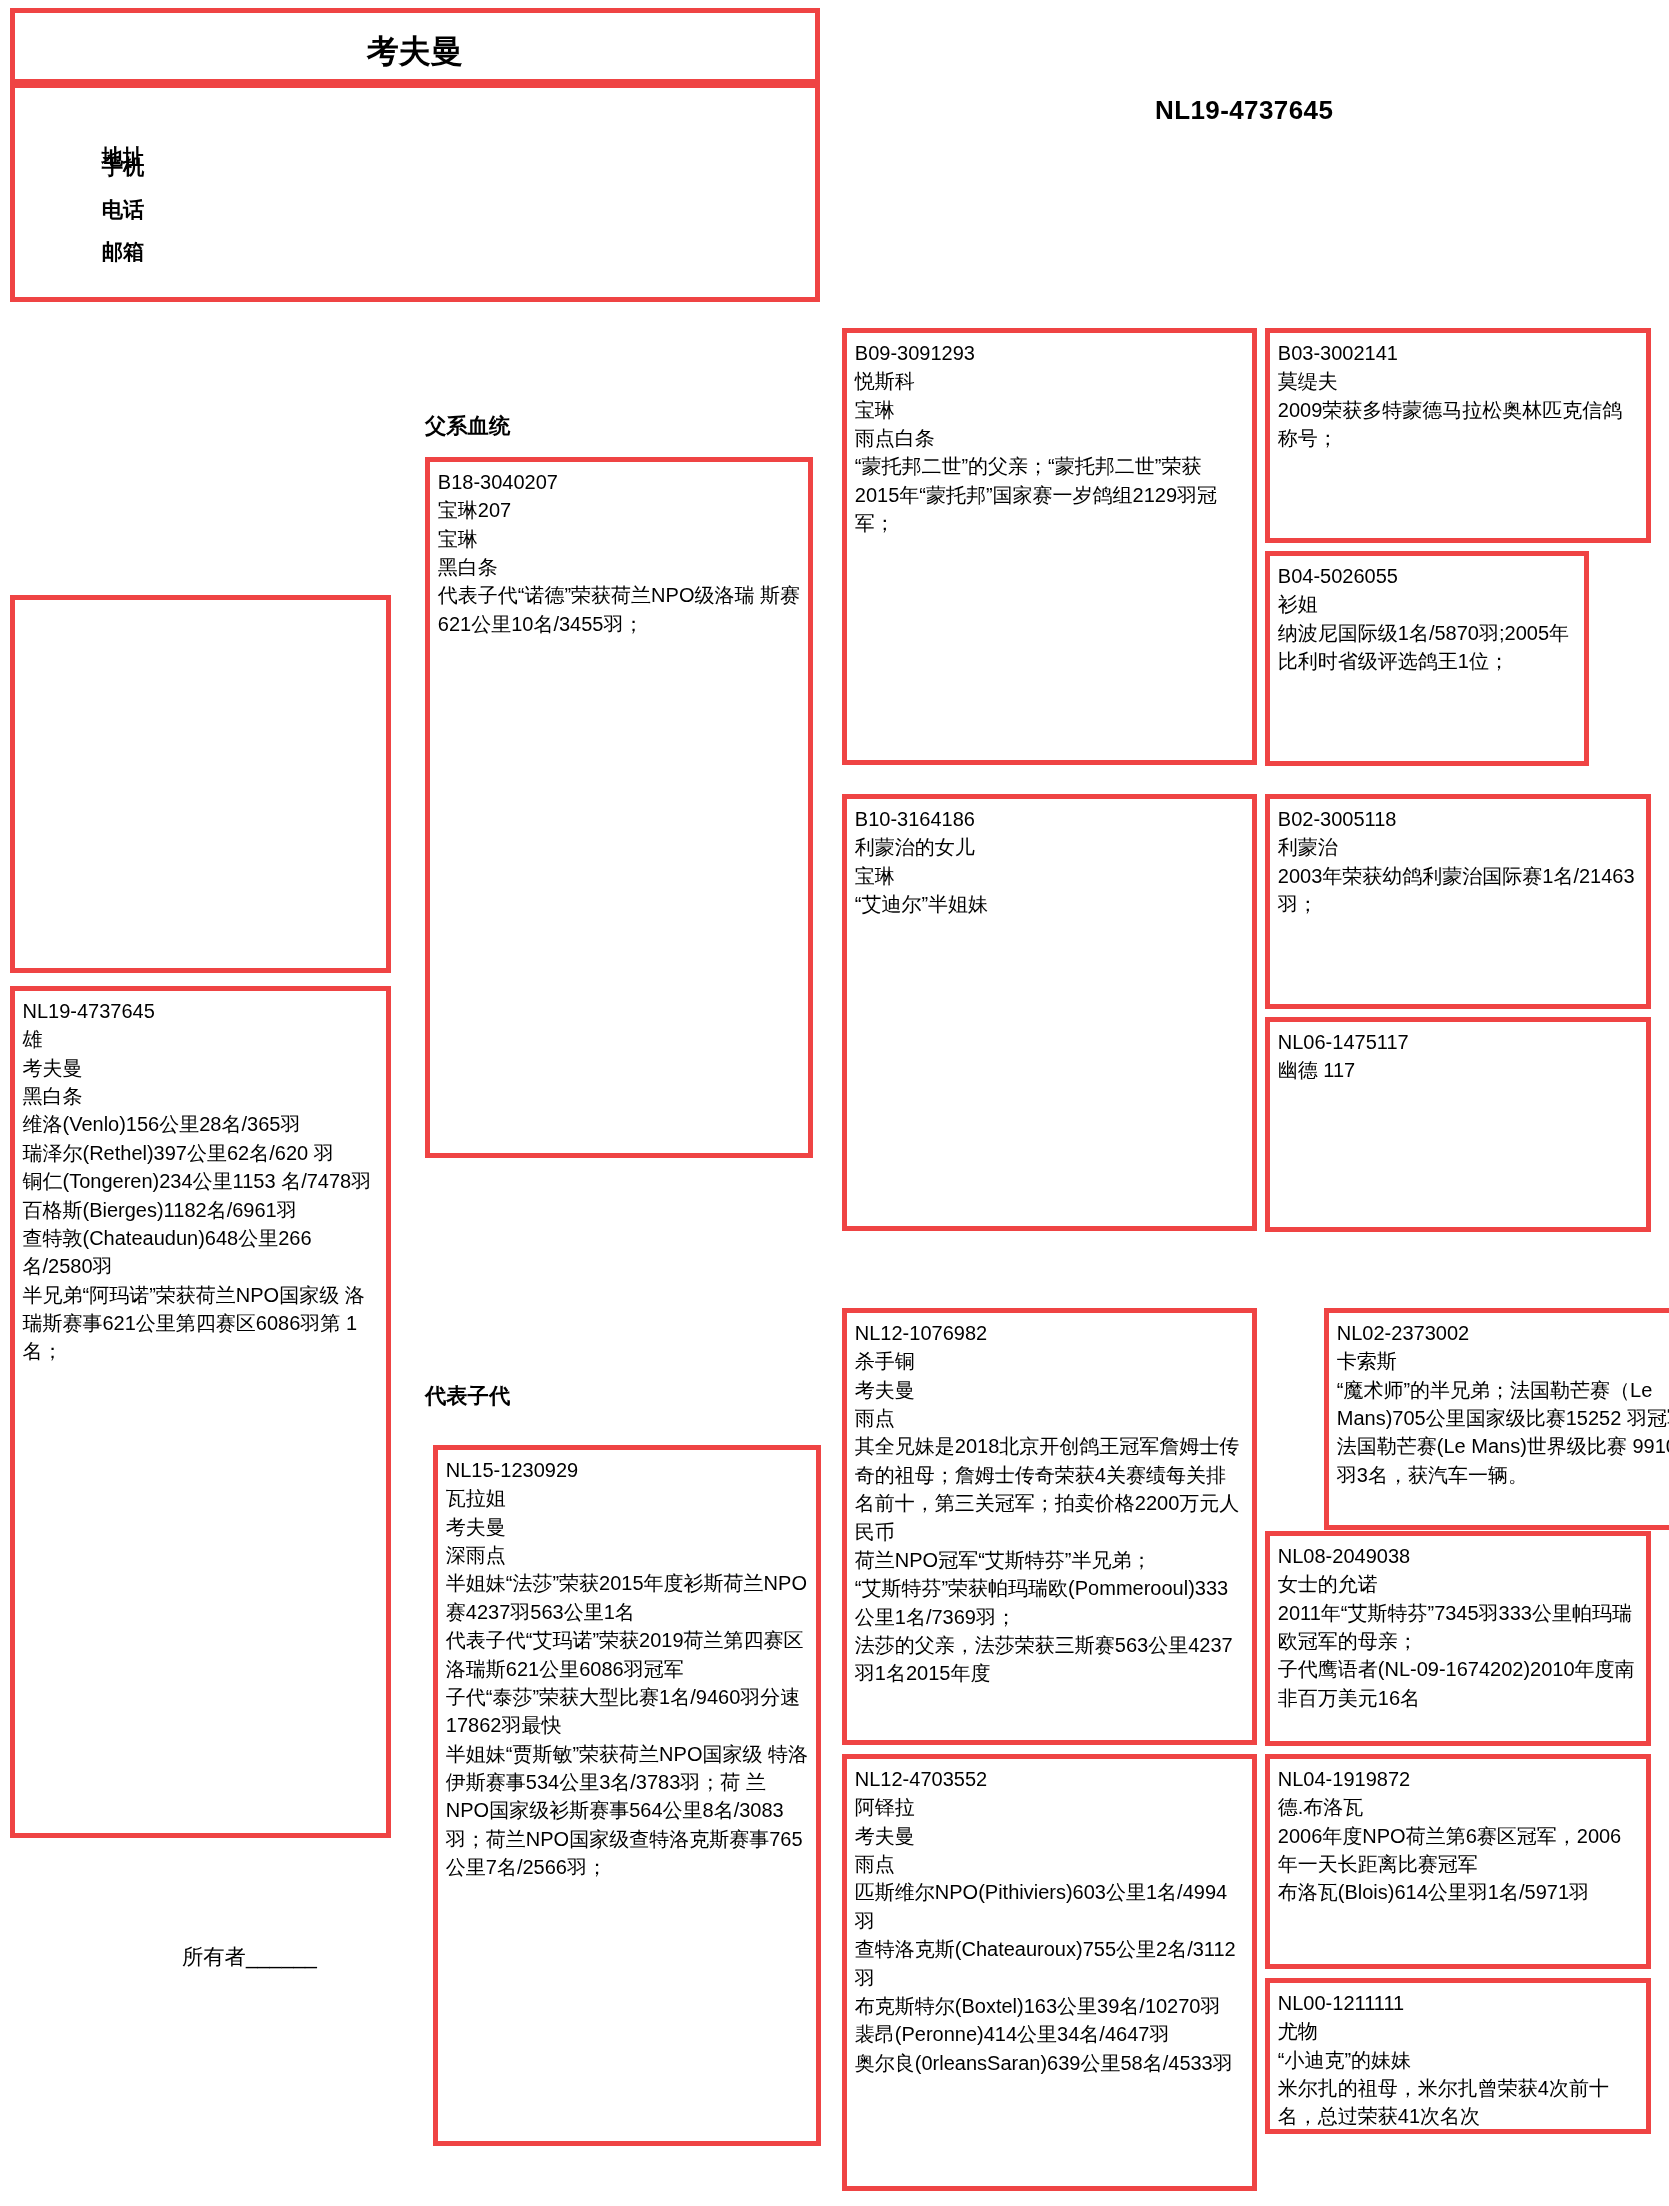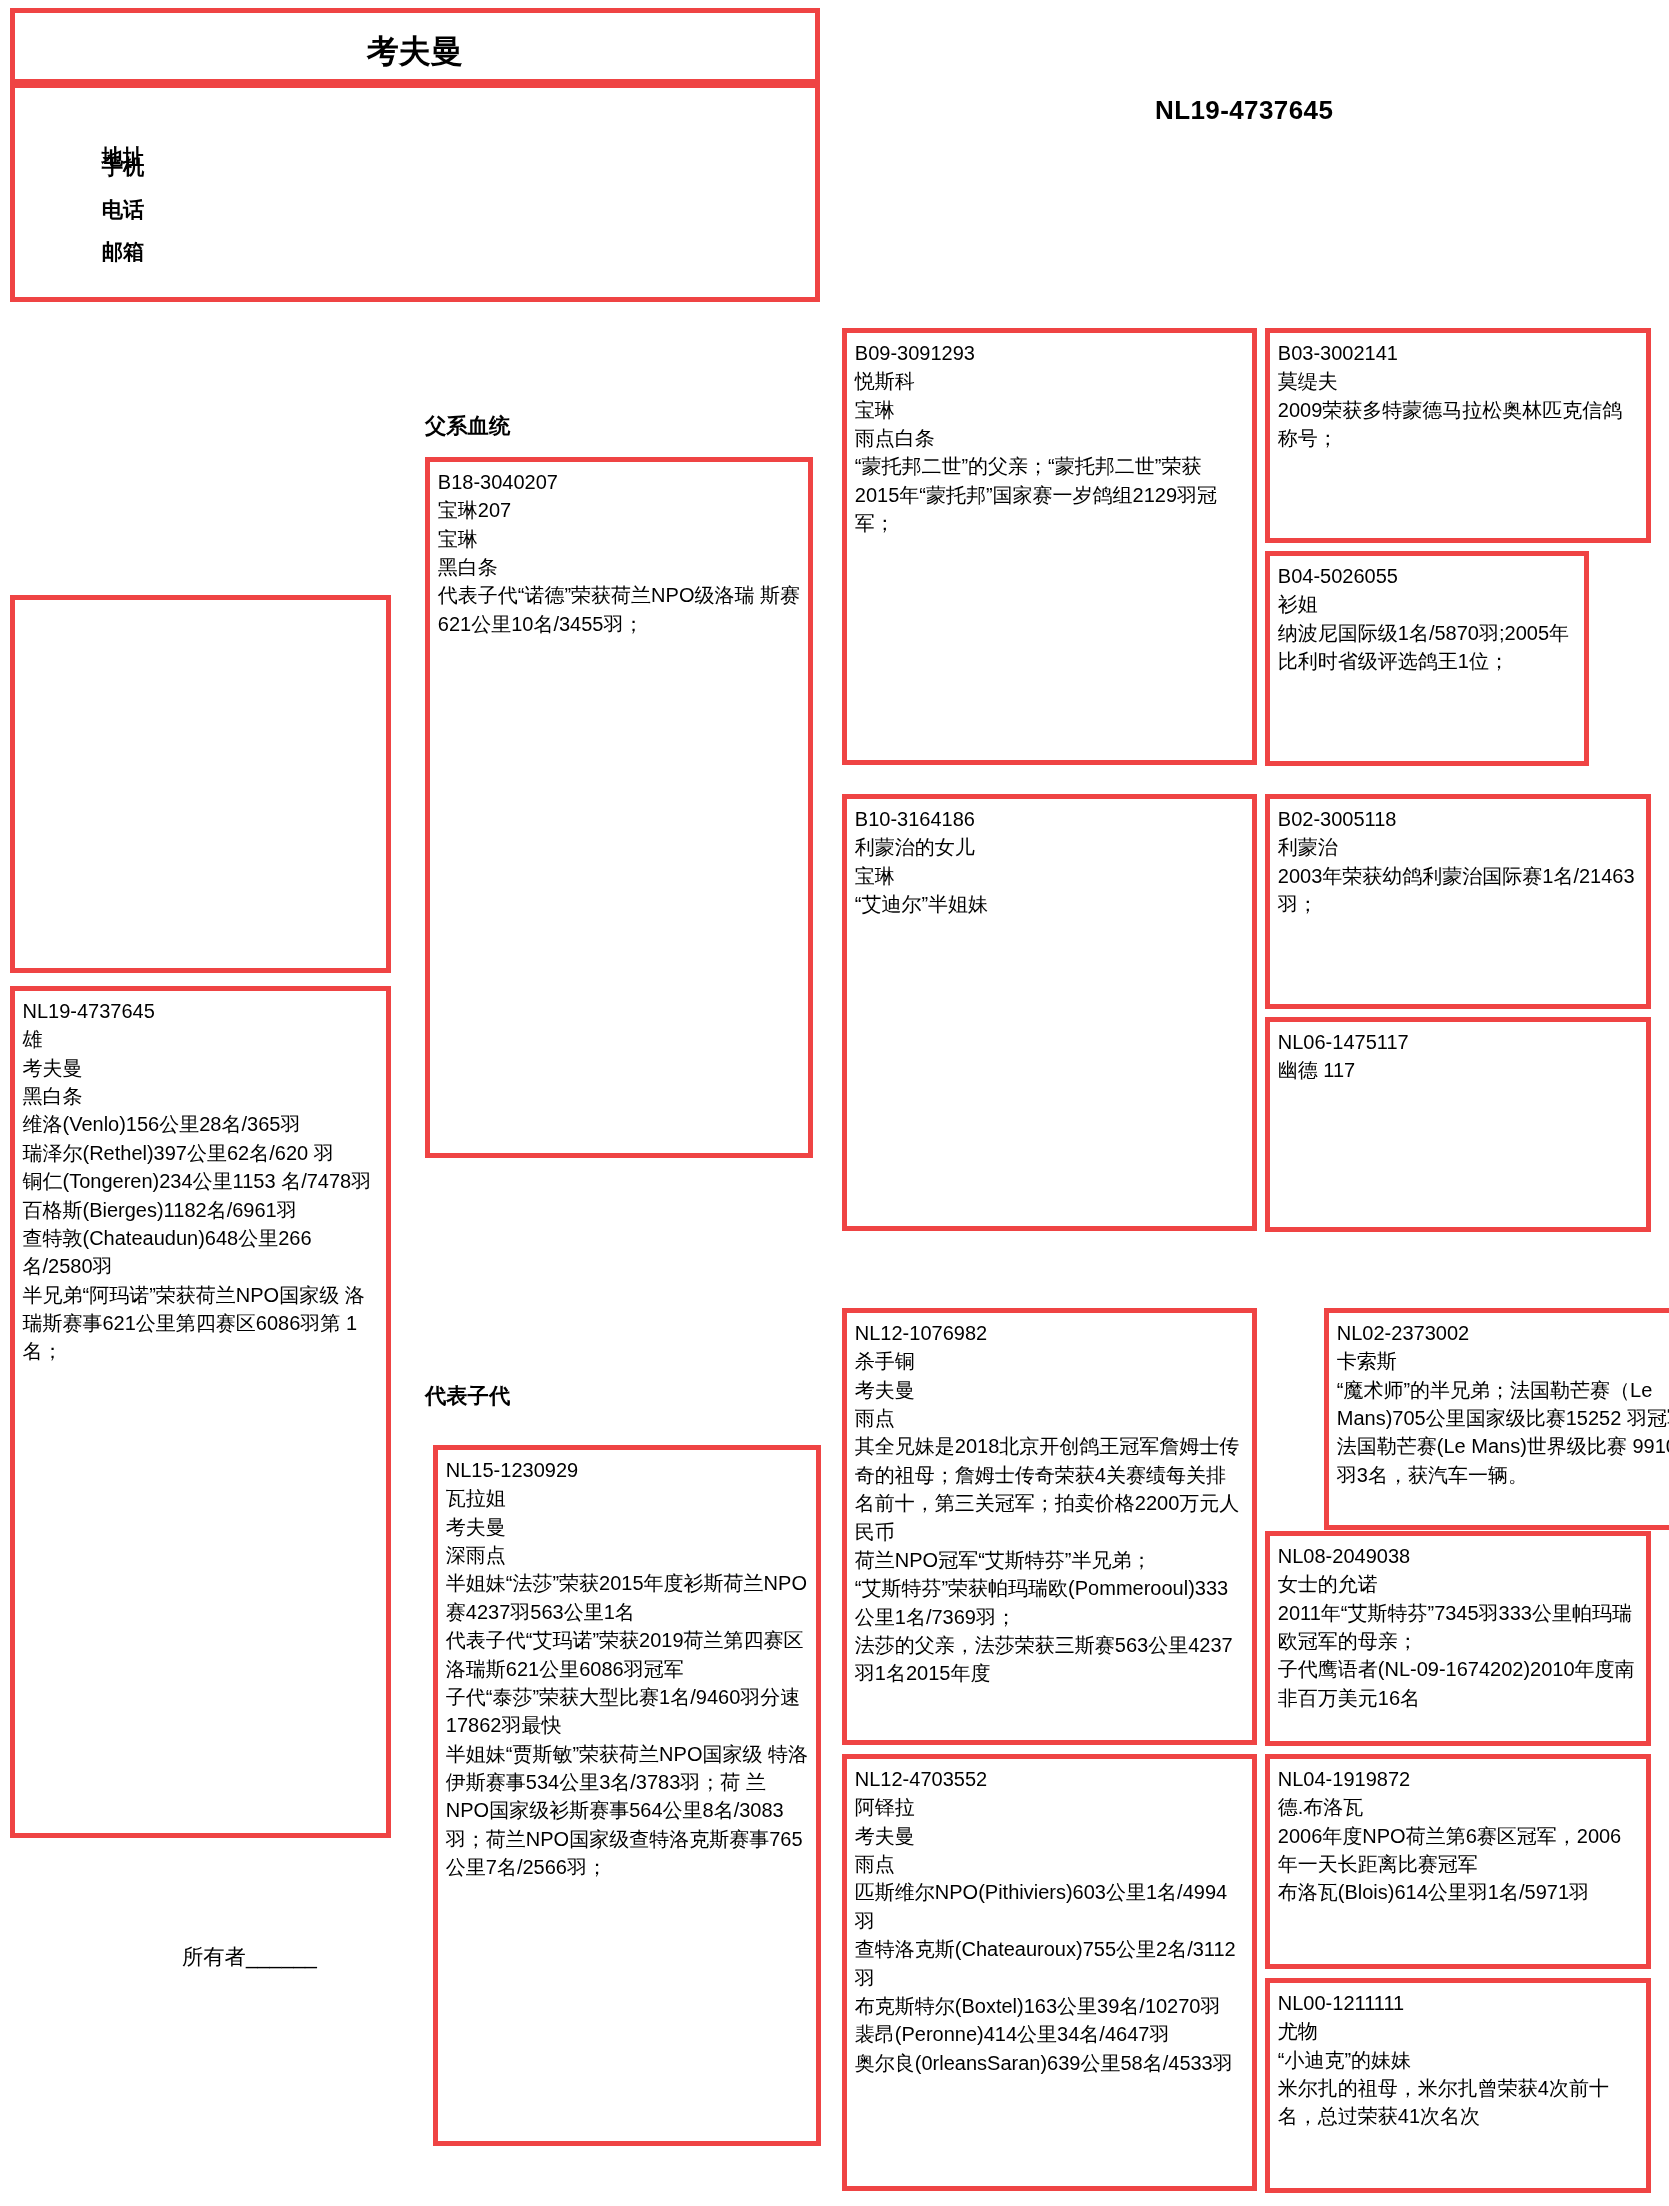--- a/index.html
+++ b/index.html
@@ -191,21 +191,21 @@
   #g3-g {
     left: 1265px;
     top: 1754px;
     width: 386px;
     height: 215px;
   }
   #g3-h {
     left: 1265px;
     top: 1978px;
     width: 386px;
-    height: 215px;
+    height: 156px;
   }
 </style>
 </head>
 <body>
 
 <div class="page">
 
   <div class="box" id="title-box">
     <div id="title-text">考夫曼</div>
   </div>

